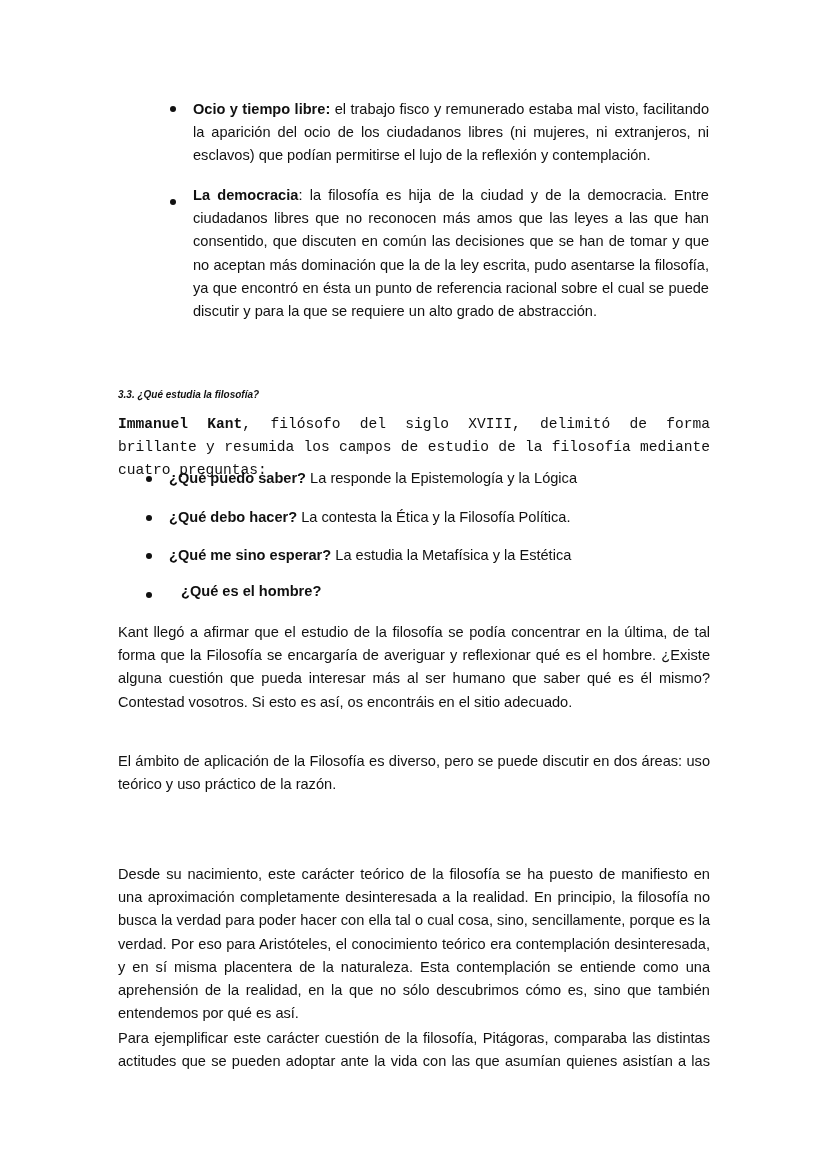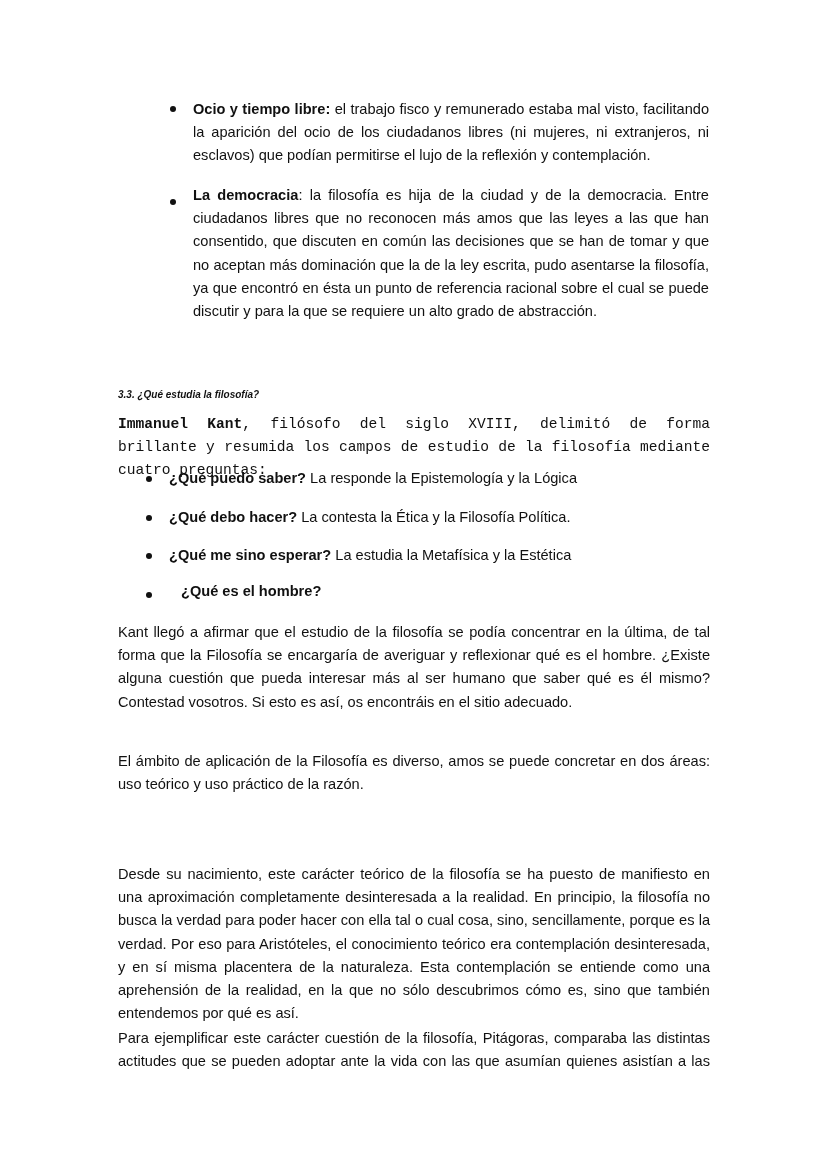--- a/index.html
+++ b/index.html
@@ -58,20 +58,20 @@
   </p>
 
   <div class="bullet-dot" style="left:146px; top:592px;"></div>
   <p class="abs line" style="left:169px; top:580px;margin-left:12px;">
     <b>¿Qué es el hombre?</b><span></span>
   </p>
 
   <p class="abs just line" style="left:118px; top:621px; width:592px;">Kant llegó a afirmar que el estudio de la filosofía se podía concentrar en la última, de tal forma que la Filosofía se encargaría de averiguar y reflexionar qué es el hombre. ¿Existe alguna cuestión que pueda interesar más al ser humano que saber qué es él mismo? Contestad vosotros. Si esto es así, os encontráis en el sitio adecuado.</p>
 
 
-  <p class="abs just line" style="left:118px; top:750px; width:592px;">El ámbito de aplicación de la Filosofía es diverso, amos se puede concretar en dos áreas: uso teórico y uso práctico de la razón.</p>
+  <p class="abs just line" style="left:118px; top:750px; width:592px;">El ámbito de aplicación de la Filosofía es diverso, pero se puede discutir en dos áreas: uso teórico y uso práctico de la razón.</p>
 
 
   <p class="abs just line" style="left:118px; top:863px; width:592px;">Desde su nacimiento, este carácter teórico de la filosofía se ha puesto de manifiesto en una aproximación completamente desinteresada a la realidad. En principio, la filosofía no busca la verdad para poder hacer con ella tal o cual cosa, sino, sencillamente, porque es la verdad. Por eso para Aristóteles, el conocimiento teórico era contemplación desinteresada, y en sí misma placentera de la naturaleza. Esta contemplación se entiende como una aprehensión de la realidad, en la que no sólo descubrimos cómo es, sino que también entendemos por qué es así.</p>
 
   <p class="abs just line" style="left:118px; top:1027px; width:592px; text-align-last: justify;">Para ejemplificar este carácter cuestión de la filosofía, Pitágoras, comparaba las distintas actitudes que se pueden adoptar ante la vida con las que asumían quienes asistían a las</p>
 
 </div>
 
 </body></html>

